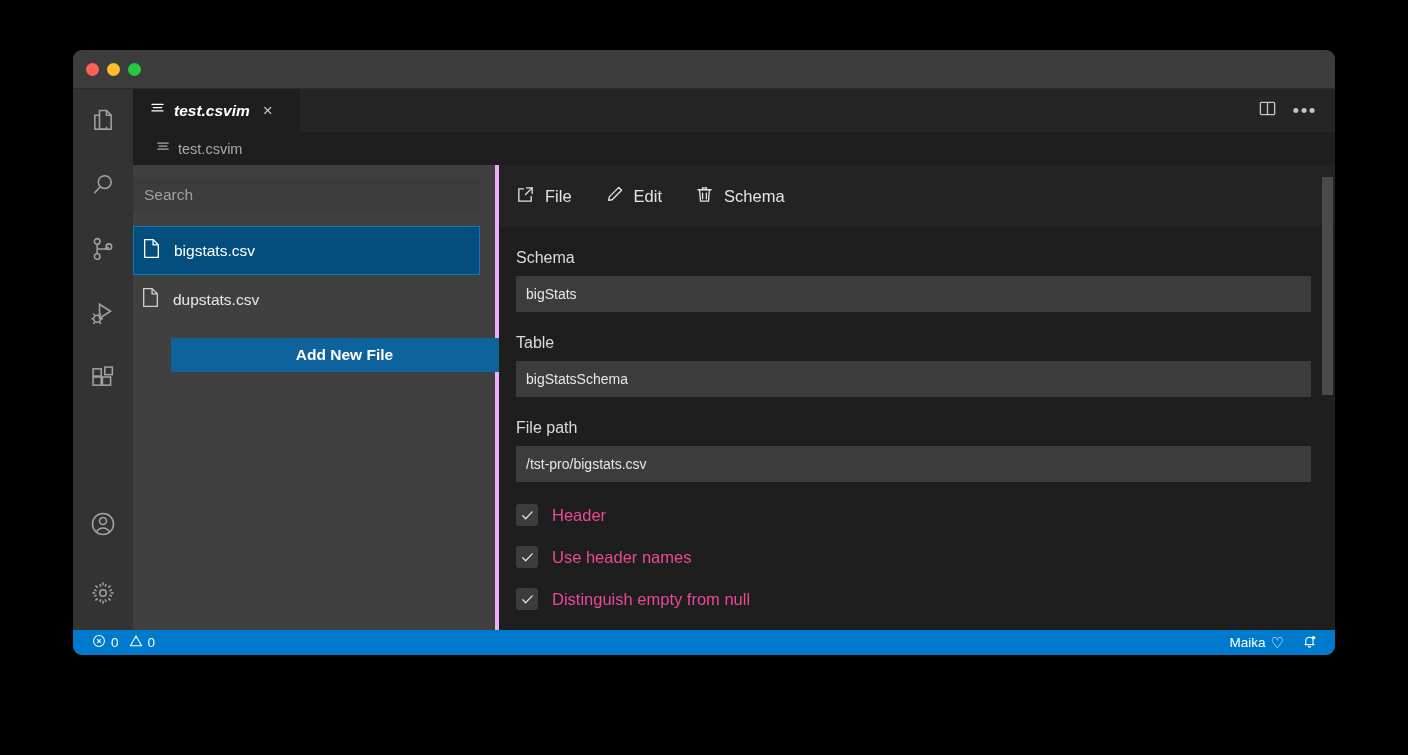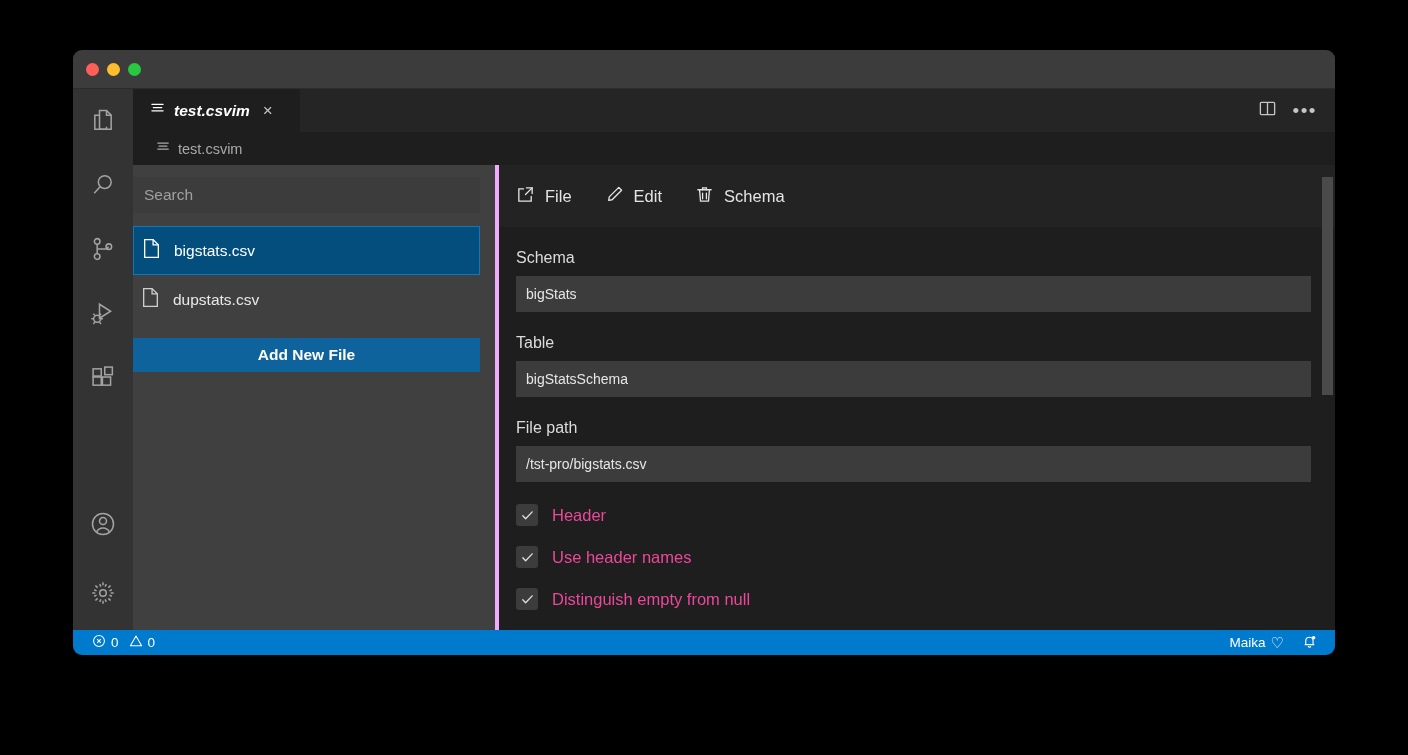--- a/index.html
+++ b/index.html
@@ -181,20 +181,21 @@
     margin-top: 14px;
     height: 34px;
     background: #0e639c;
     color: #ffffff;
     border: none;
     font-size: 15.5px;
     font-weight: bold;
     font-family: "Liberation Sans", sans-serif;
     cursor: pointer;
     width: 100%;
+    margin-left: 38px;
   }
 
   
   #detailpane {
     flex: 1 1 auto;
     background: #1e1e1e;
     display: flex;
     flex-direction: column;
     min-width: 0;
     position: relative;

